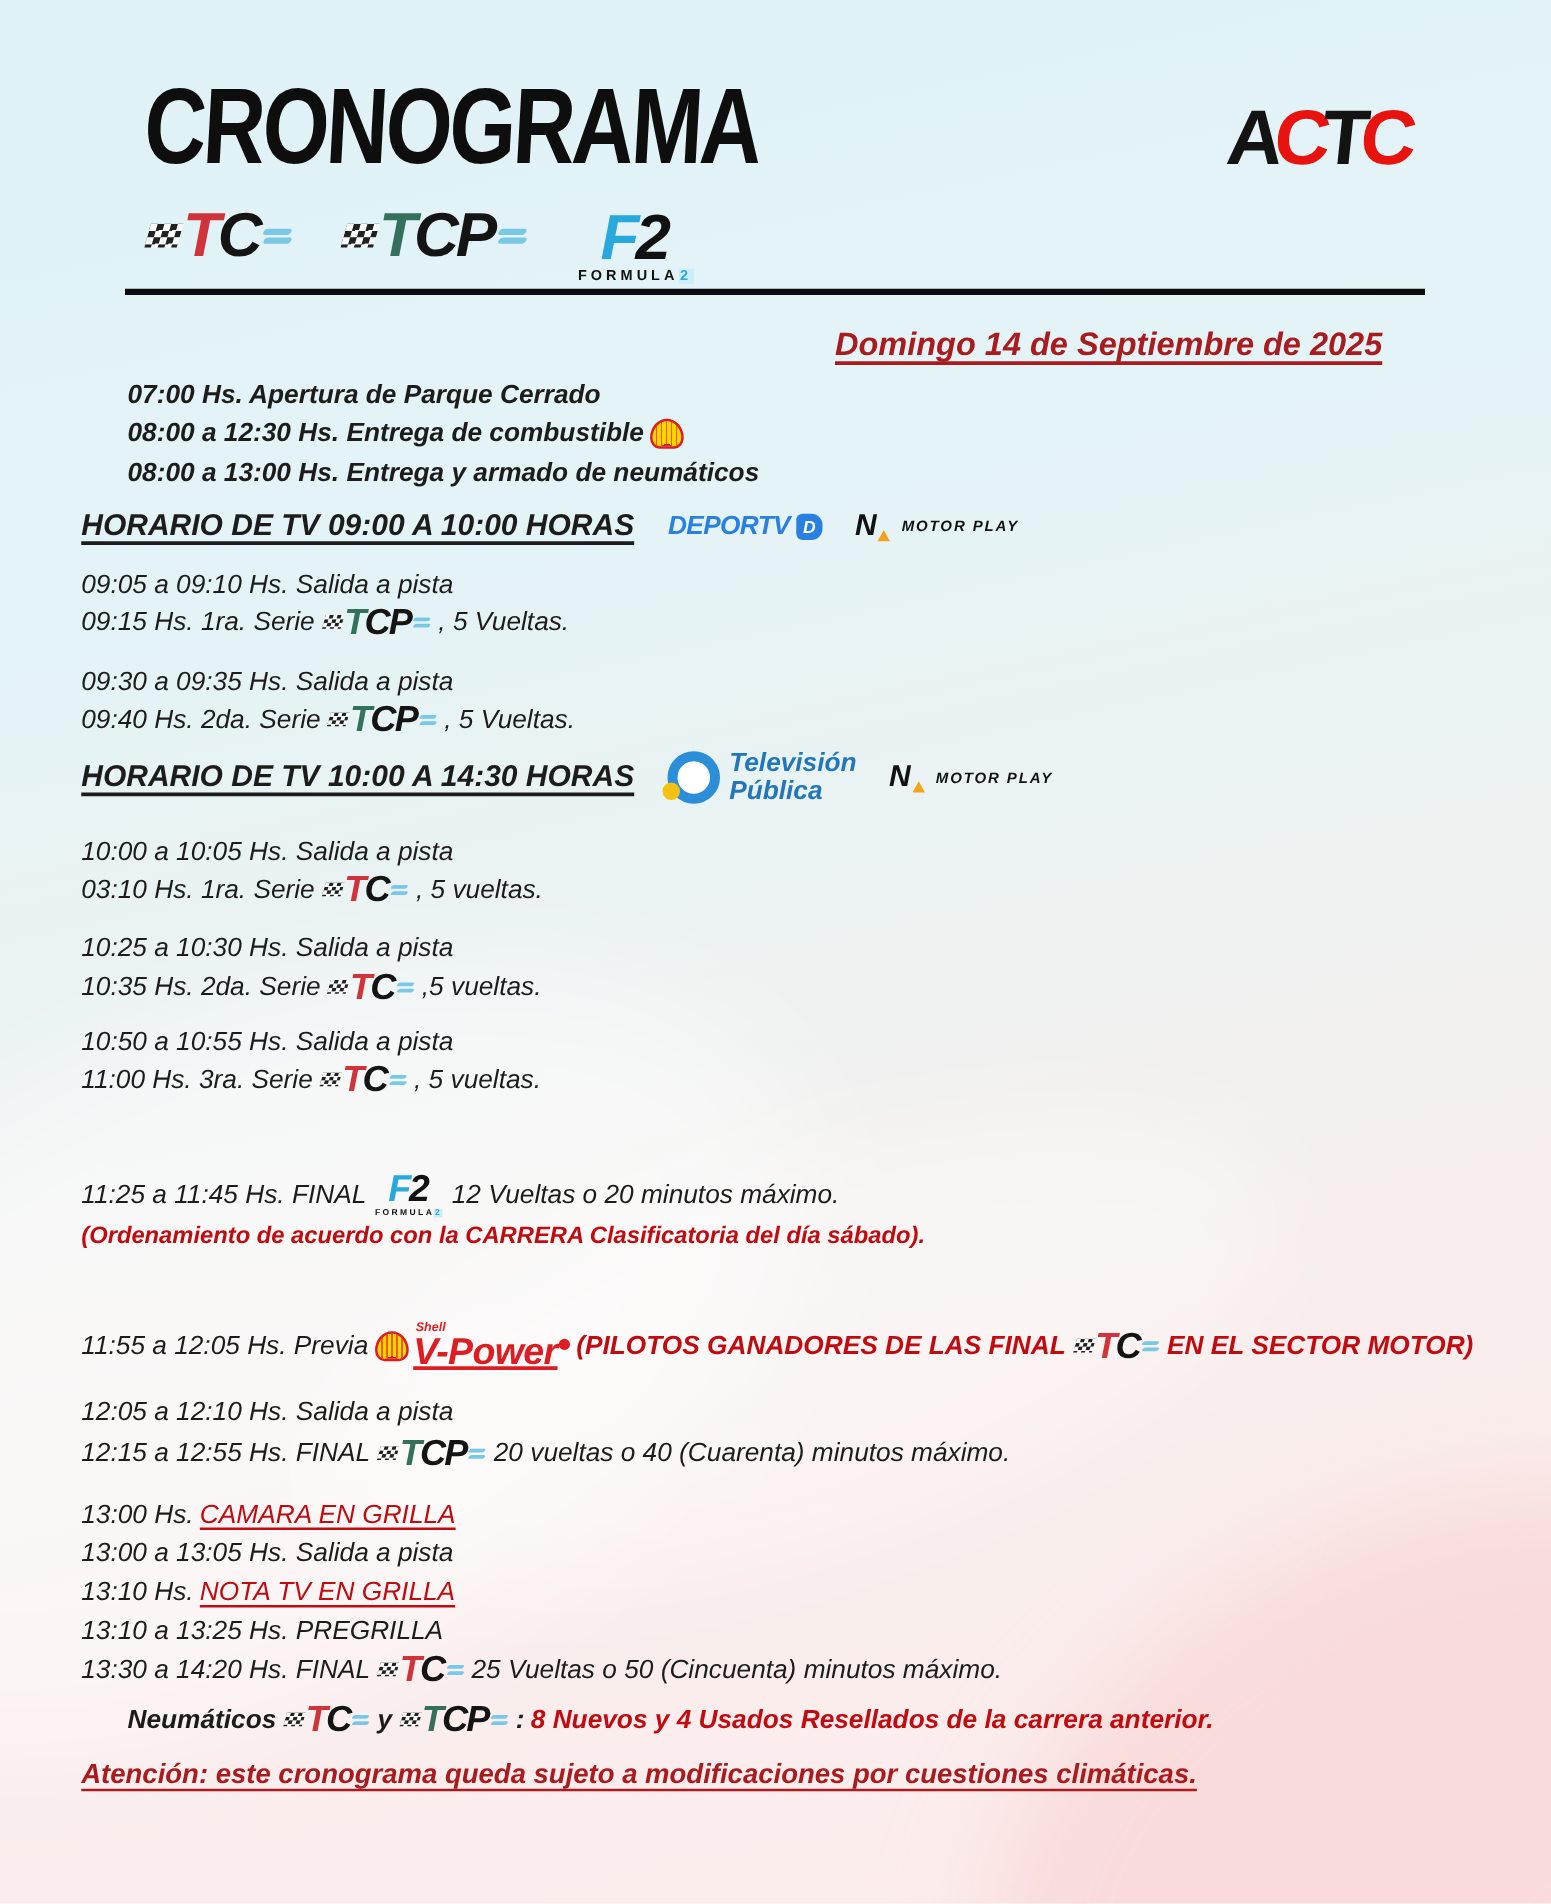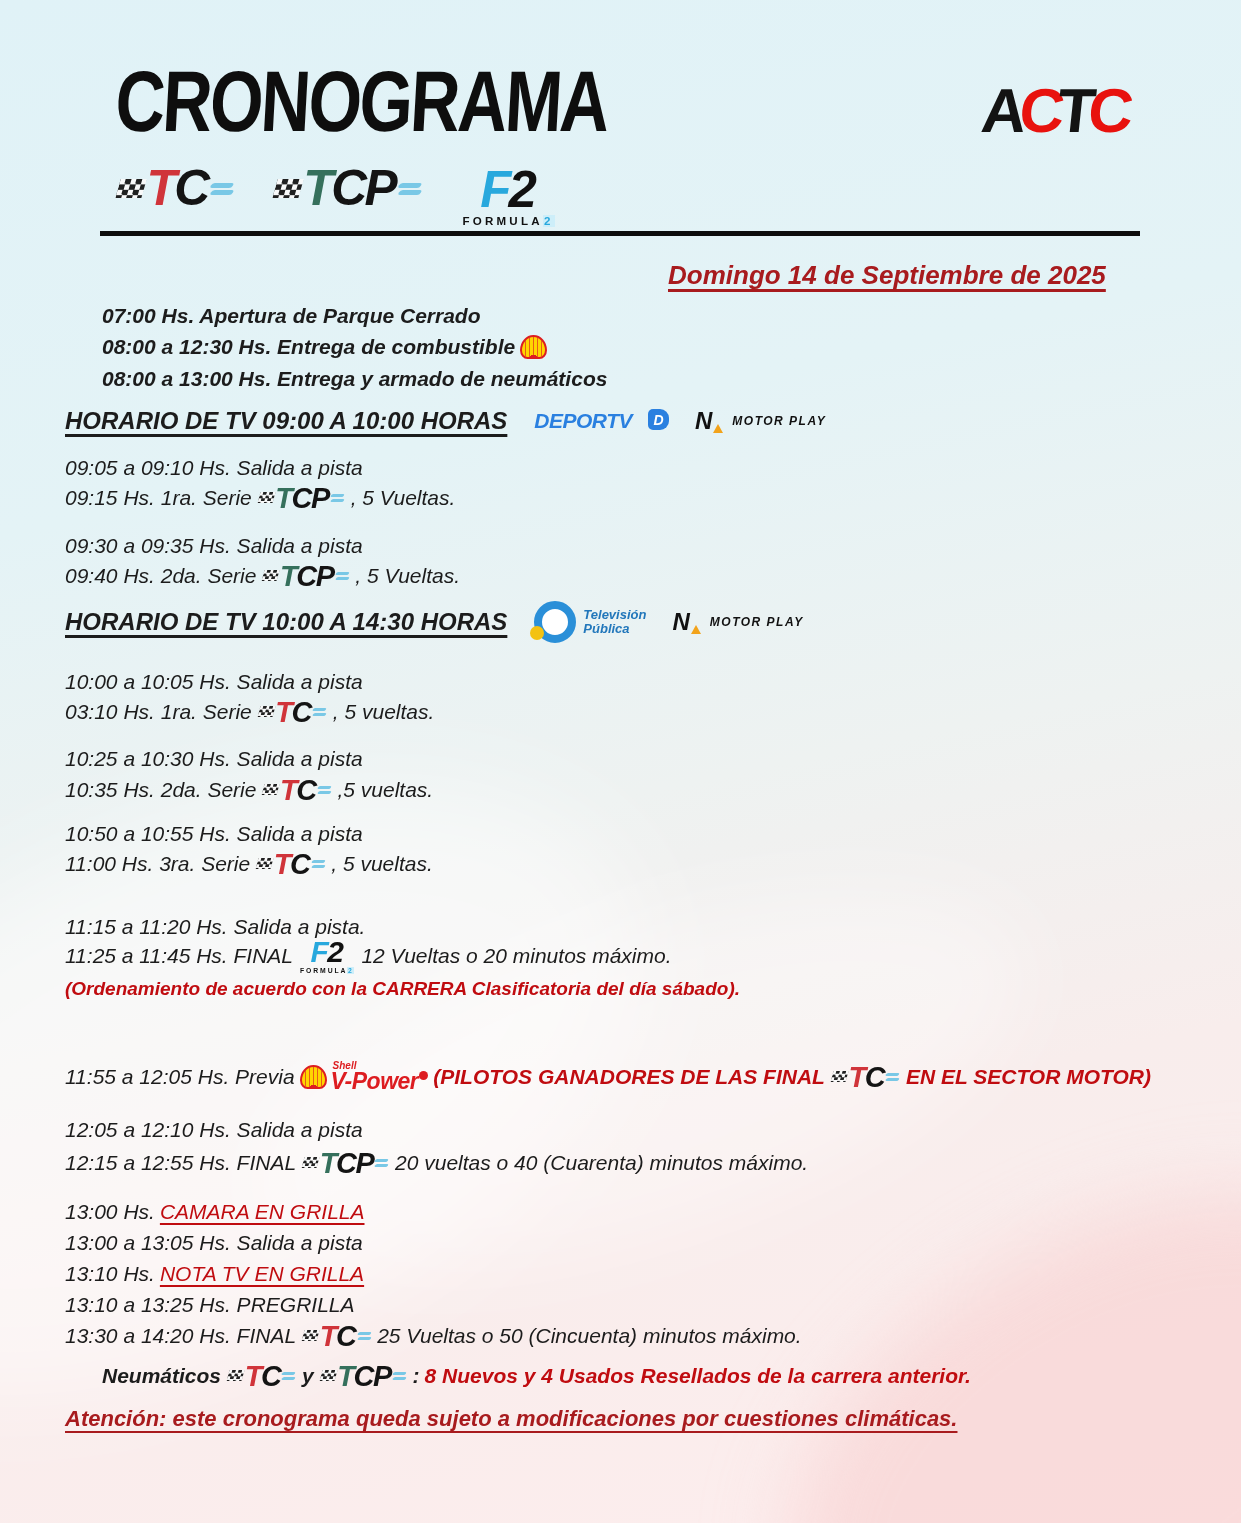--- a/index.html
+++ b/index.html
@@ -54,45 +54,45 @@
   .lg .st i{display:block;width:.6em;height:.13em;border-radius:.1em;background:var(--stripe-blue);
     margin:.09em 0;transform:skewX(-30deg);}
   .f2{display:inline-flex;flex-direction:column;align-items:center;line-height:1;font-style:italic;font-weight:bold;}
   .f2 .top{display:inline-flex;}
   .f2 .f{color:var(--f2-blue);font-size:1.5em;letter-spacing:-.06em;}
   .f2 .two{color:#111;font-size:1.5em;}
   .f2 .sub{font-size:.34em;letter-spacing:.28em;color:#111;font-style:normal;margin-top:.12em;white-space:nowrap;}
   .f2 .sub .b2{color:var(--f2-blue);background:#cdeef9;padding:0 .1em;}
 
   
-  .deportv{display:inline-flex;gap:16px;}
+  .deportv{display:inline-flex;align-items:center;gap:5px;}
   .deportv .word{color:var(--dtv-blue);font-weight:bold;font-style:italic;font-size:21px;letter-spacing:-.5px;}
   .deportv .dico{width:21px;height:21px;background:var(--dtv-blue);color:#fff;border-radius:5px 9px 9px 5px;
     display:inline-flex;align-items:center;justify-content:center;font-size:14px;font-weight:bold;font-style:italic;}
   .motorplay{display:inline-flex;align-items:center;gap:5px;}
   .motorplay .n{font-weight:bold;font-style:italic;font-size:24px;color:#111;letter-spacing:-1px;}
   .motorplay .tri{width:0;height:0;border-left:5px solid transparent;border-right:5px solid transparent;
     border-bottom:9px solid #f2a31b;align-self:flex-end;margin-left:-3px;margin-bottom:2px;}
   .motorplay .word{font-weight:bold;font-size:12px;letter-spacing:1.5px;color:#111;margin-left:4px;}
   .tvp{display:inline-flex;align-items:center;gap:7px;}
   .tvp .ring{width:26px;height:26px;border:8px solid var(--tvp-blue);border-radius:50%;position:relative;background:#fff;}
   .tvp .ring::after{content:"";position:absolute;left:-12px;bottom:-5px;width:14px;height:14px;
     background:#f3c212;border-radius:50%;}
-  .tvp .txt{color:#2277bb;font-size:13px;line-height:1.05;}
+  .tvp .txt{color:#2277bb;font-size:21px;line-height:1.05;}
 
   
   .shell-ico{display:inline-block;width:23px;height:20px;position:relative;flex:0 0 auto;
     background:radial-gradient(circle at 50% 120%, var(--shell-red) 0 22%, var(--shell-yellow) 22% 100%);
     border:2px solid var(--shell-red);border-radius:50% 50% 28% 28% / 64% 64% 36% 36%;overflow:hidden;}
   .shell-ico::after{content:"";position:absolute;inset:0;
     background:repeating-linear-gradient(90deg, transparent 0 3px, rgba(221,29,33,.65) 3px 4px);}
   .vpower{display:inline-flex;align-items:center;gap:4px;}
   .vpower .stack{display:inline-flex;flex-direction:column;line-height:.95;}
   .vpower .sw{color:var(--shell-red);font-size:10px;font-weight:bold;margin-left:2px;}
-  .vpower .main{color:var(--shell-red);font-weight:bold;font-style:italic;font-size:23px;letter-spacing:-.5px;position:relative;}
+  .vpower .main{color:var(--shell-red);font-weight:bold;font-style:italic;font-size:30px;letter-spacing:-.5px;position:relative;text-decoration:underline;}
   .vpower .badge{display:inline-block;width:9px;height:9px;background:var(--shell-red);border-radius:50%;
     vertical-align:super;font-size:0;margin-left:1px;}
 
   
   .ln{position:absolute;left:65px;display:flex;align-items:center;gap:5px;white-space:nowrap;
     font-style:italic;font-size:21px;color:var(--ink);height:30px;}
   .ln.bold{font-weight:bold;margin-left:37px;}
   .ln .sp{display:inline-block;}
   .tvhead{font-weight:bold;font-size:24px;}
   .tvhead .u{text-decoration:underline;text-decoration-thickness:2.5px;text-underline-offset:5px;}
@@ -265,23 +265,20 @@
         <span class="lt t-letter">T</span>
         <span class="lt blk">C</span>
         <span class="st">
           <i></i>
           <i></i>
         </span>
       </span>
     <span class="sp">, 5 vueltas.</span>
   </div>
 
-  <div class="ln" style="top:912px">
-      <span class="sp">11:15 a 11:20 Hs. Salida a pista.</span>
-    </div>
   <div class="ln" style="top:941px">
     <span class="sp">11:25 a 11:45 Hs. FINAL</span>
     <span class="f2" style="font-size:20px">
       <span class="top">
           <span class="f">F</span>
           <span class="two">2</span>
         </span>
       <span class="sub"><span>FORMULA</span><span class="b2">2</span></span>
     </span>
     <span class="sp">12 Vueltas o 20 minutos máximo.</span>

